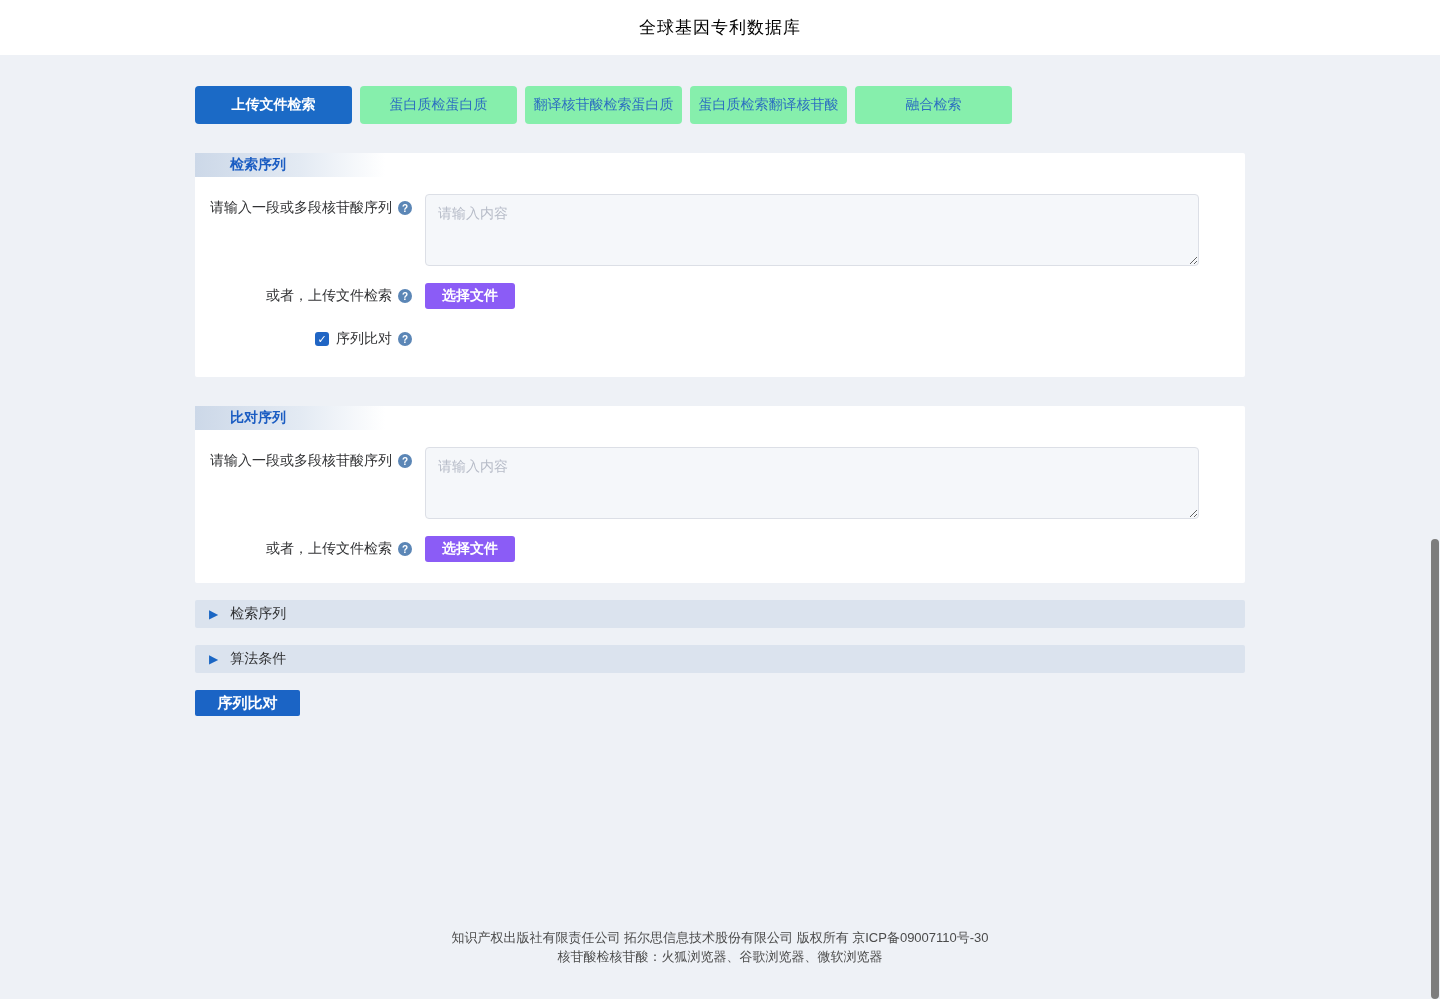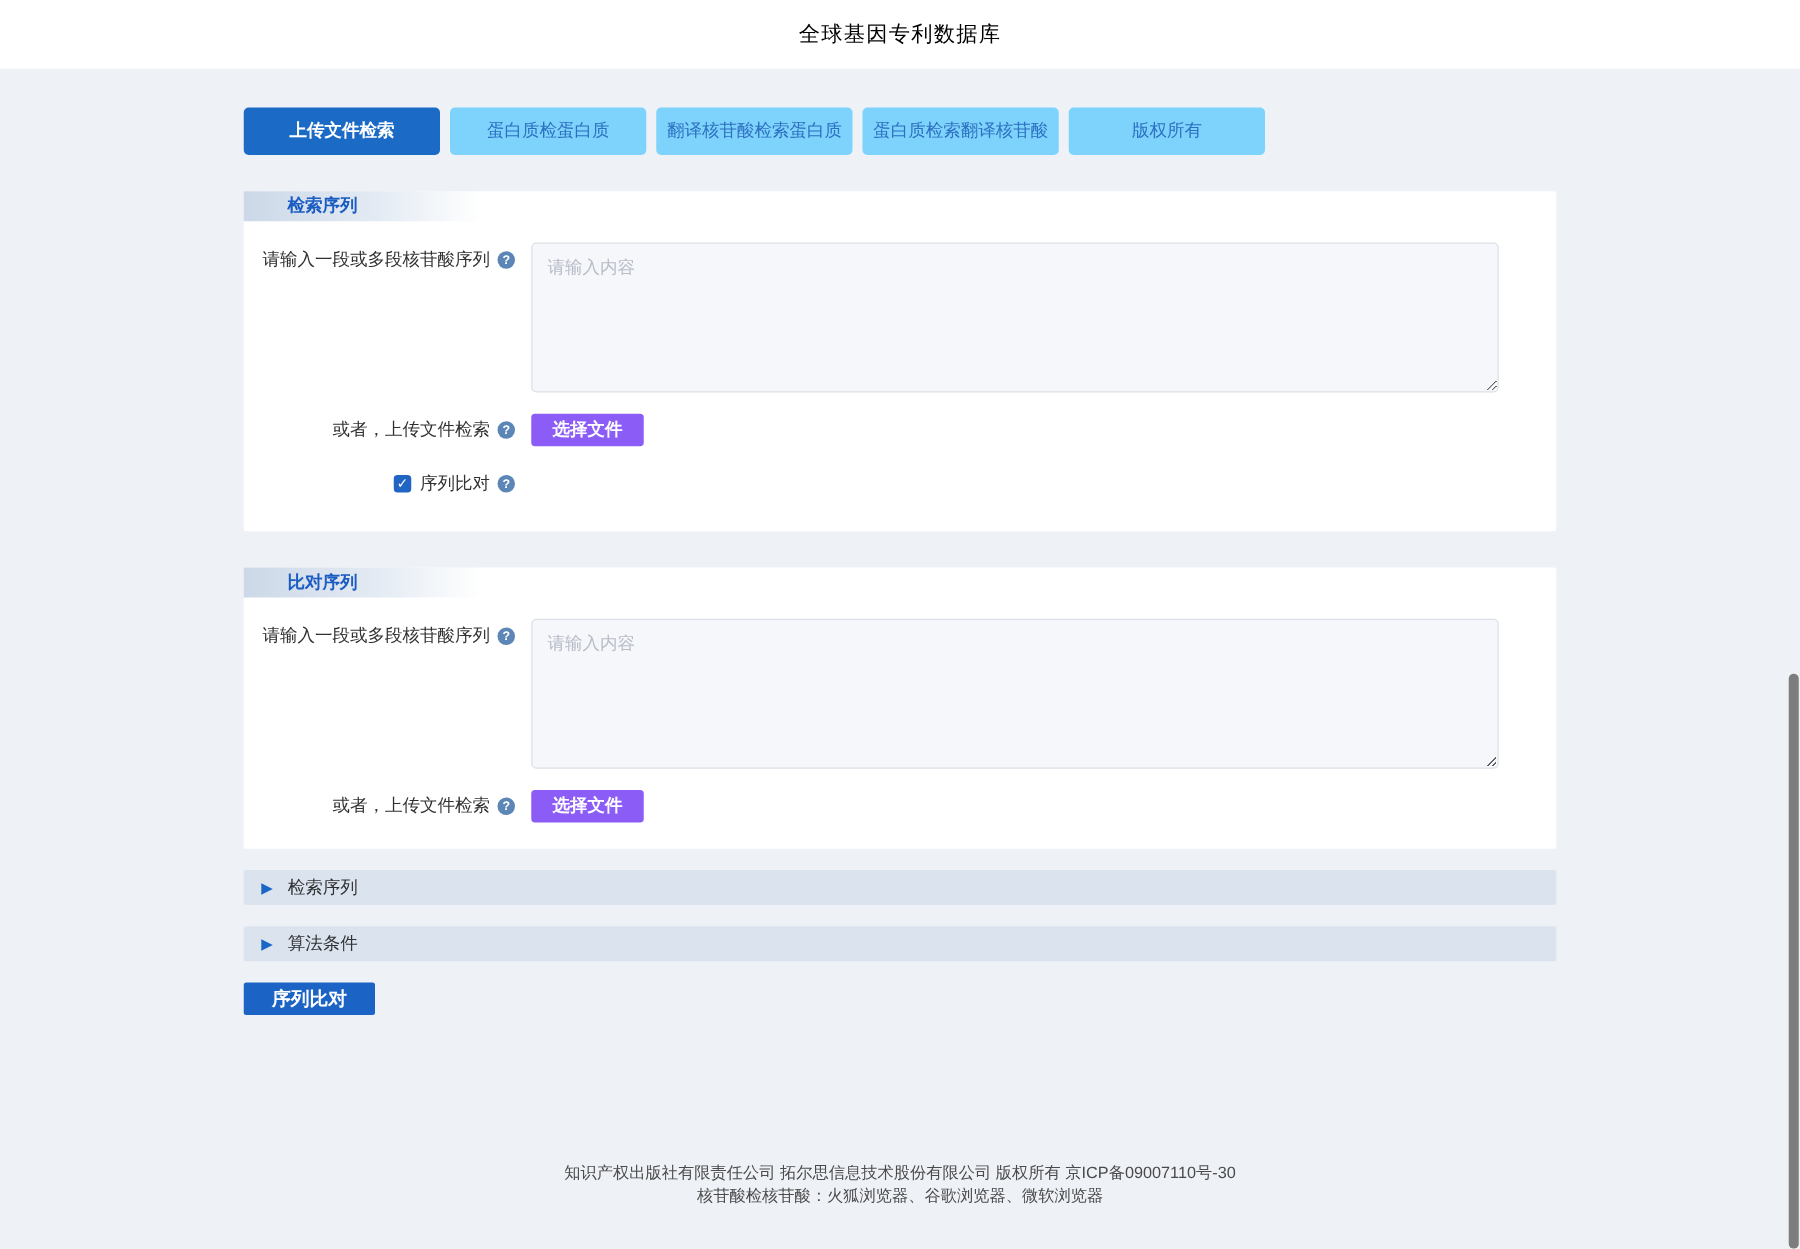--- a/index.html
+++ b/index.html
@@ -37,21 +37,21 @@
     height: 38px;
   }
   .tab {
     width: 157px;
     height: 38px;
     display: flex;
     align-items: center;
     justify-content: center;
     font-size: 14px;
     border-radius: 4px;
-    background: #7dd3fc;
+    background: #86efac;
     color: #2d6fc0;
     cursor: pointer;
   }
   .tab.active {
     background: #1b6ac6;
     color: #ffffff;
     font-weight: 600;
   }
   
   .card {
@@ -86,21 +86,21 @@
     font-size: 14px;
     color: #303133;
   }
   .top-align .label-col { padding-top: 5px; }
   .row-seq { margin-top: 17px; }
   .row-upload { margin-top: 17px; }
   .row-check { margin-top: 21px; }
   .seq-textarea {
     margin-left: 13px;
     width: 774px;
-    height: 120px;
+    height: 72px;
     background: #f5f7fa;
     border: 1px solid #dcdfe6;
     border-radius: 4px;
     resize: both;
     font-family: Liberation Sans, sans-serif;
     font-size: 14px;
     color: #303133;
     padding: 10px 12px;
     outline: none;
   }
@@ -210,21 +210,21 @@
   <h1 class="page-title">全球基因专利数据库</h1>
 </header>
 
 <div class="container">
 
   <div class="tabs">
     <div class="tab active">上传文件检索</div>
     <div class="tab">蛋白质检蛋白质</div>
     <div class="tab">翻译核苷酸检索蛋白质</div>
     <div class="tab">蛋白质检索翻译核苷酸</div>
-    <div class="tab">版权所有</div>
+    <div class="tab">融合检索</div>
   </div>
 
   <section class="card card-1">
     <div class="section-band">
       <span>检索序列</span>
     </div>
     <div class="form-row top-align row-seq">
       <div class="label-col">
         <span>请输入一段或多段核苷酸序列</span>
         <span class="q-icon">?</span>

